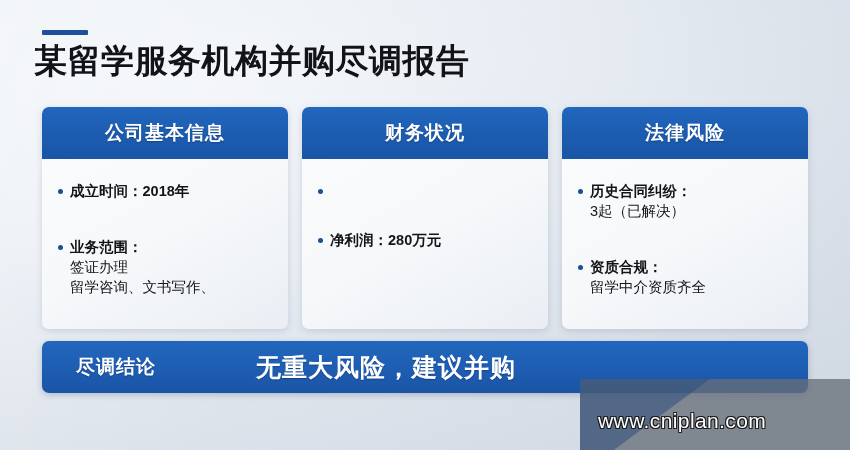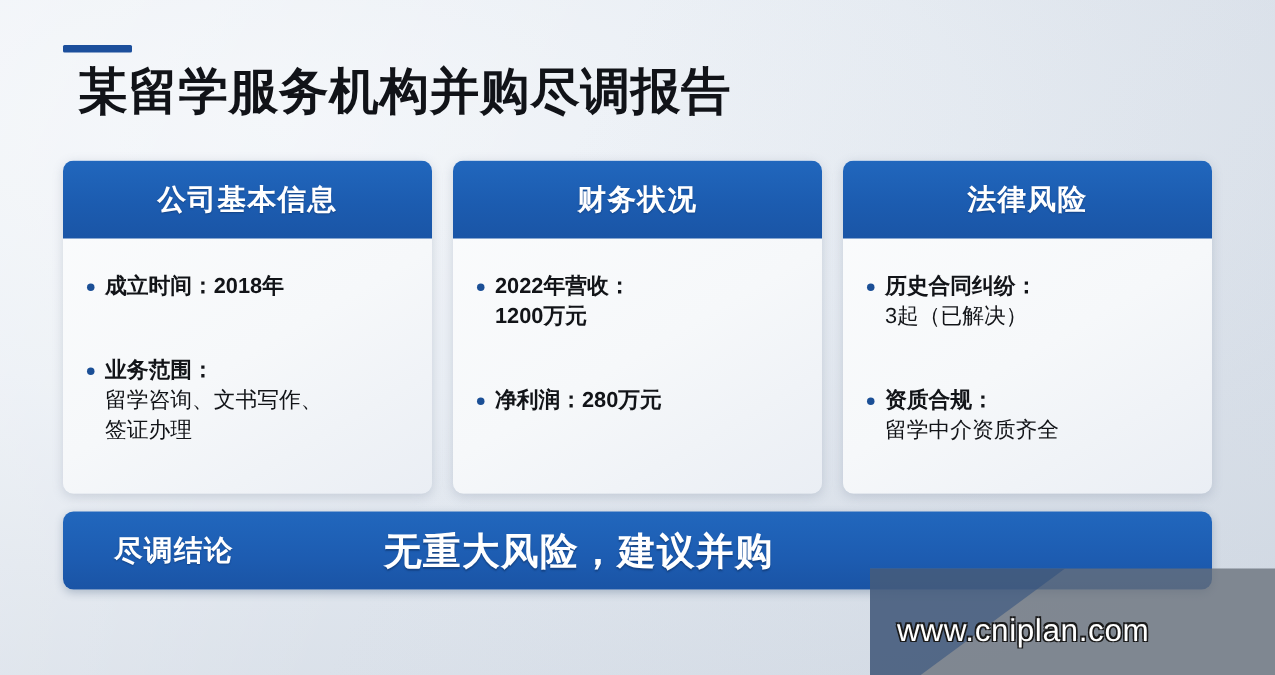--- a/index.html
+++ b/index.html
@@ -38,21 +38,21 @@
     top: 30px;
     width: 46px;
     height: 5px;
     background: #1c4f9c;
     border-radius: 1px;
     z-index: 4;
   }
 
   .slide-title {
     position: absolute;
-    left: 52px;
+    left: 34px;
     top: 40px;
     width: 760px;
     font-size: 33px;
     line-height: 42px;
     font-weight: bold;
     color: #111318;
     letter-spacing: 0.5px;
     white-space: nowrap;
     z-index: 4;
   }
@@ -230,38 +230,34 @@
         <div class="bullet">
           <span class="bullet-dot"></span>
           <span class="bullet-text">
             <span class="bullet-line-1">成立时间：2018年</span>
           </span>
         </div>
         <div class="bullet">
           <span class="bullet-dot"></span>
           <span class="bullet-text">
             <span class="bullet-line-1">业务范围：</span>
+            <span class="bullet-line-2">签证办理</span>
             <span class="bullet-line-2">留学咨询、文书写作、</span>
-            <span class="bullet-line-2">签证办理</span>
           </span>
         </div>
       </div>
     </div>
 
     <div class="card">
       <div class="card-header">
         <span class="card-header-title">财务状况</span>
       </div>
       <div class="card-body">
         <div class="bullet">
           <span class="bullet-dot"></span>
-          <span class="bullet-text">
-            <span class="bullet-line-1">2022年营收：</span>
-            <span class="bullet-line-2 is-bold">1200万元</span>
-          </span>
         </div>
         <div class="bullet">
           <span class="bullet-dot"></span>
           <span class="bullet-text">
             <span class="bullet-line-1">净利润：280万元</span>
           </span>
         </div>
       </div>
     </div>
 

